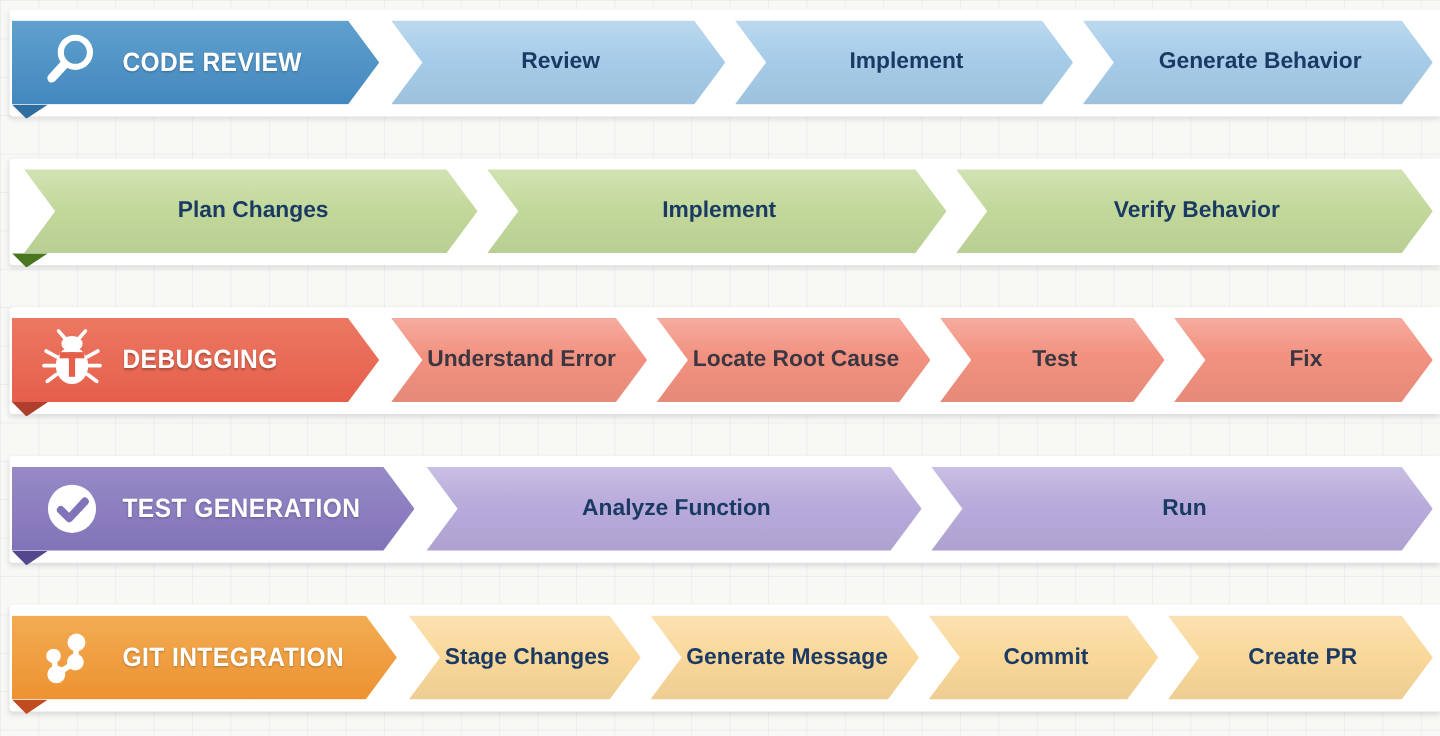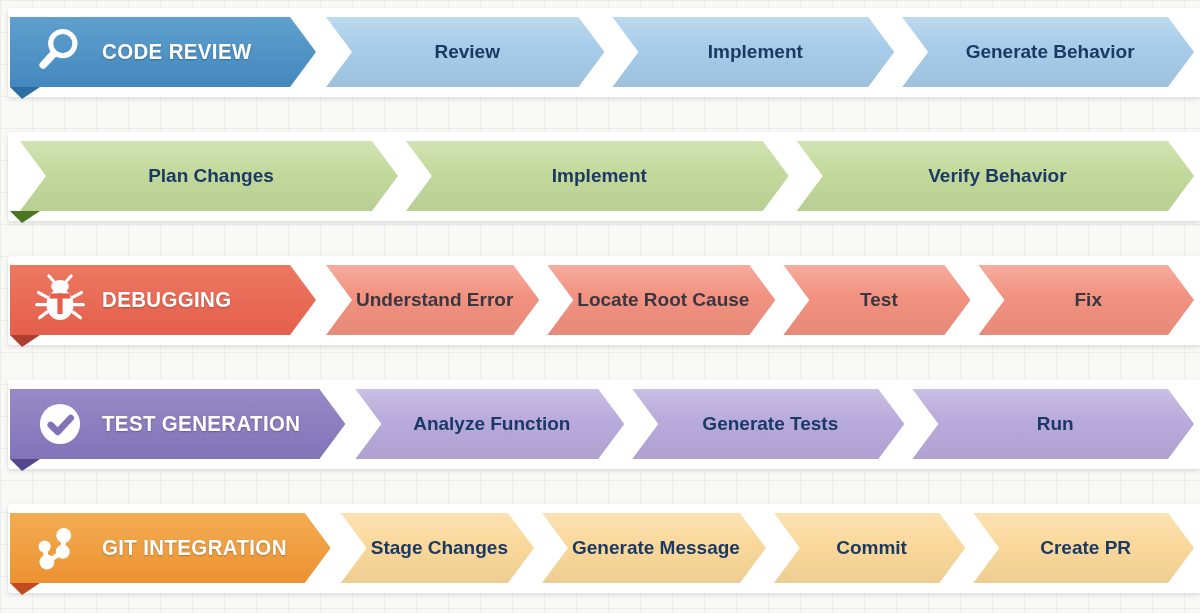--- a/index.html
+++ b/index.html
@@ -190,23 +190,20 @@
       </span>
       <span class="title">TEST GENERATION</span>
     </div>
     <span class="fold"></span>
     <div class="steps">
 
     <div class="chevron step">
         <span class="step-label">Analyze Function</span>
       </div>
         <div class="chevron step">
-        <span class="step-label">Generate Tests</span>
-      </div>
-        <div class="chevron step">
         <span class="step-label">Run</span>
       </div>
       </div>
   </section>
 
   <section class="band" style="--header-top: #f3ac52; --header-bottom: #ec9231; --fold: #c14a20; --step-bg: #fad89a; --step-text: #1b3a63;">
     <div class="chevron header">
       <span class="icon-box">
 
         <svg viewBox="0 0 60 60">

